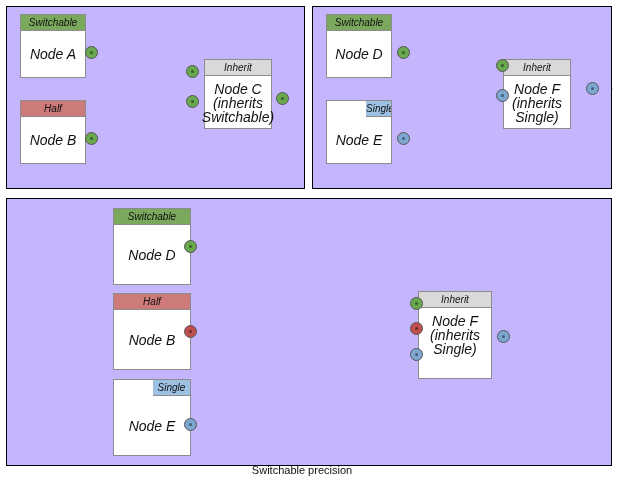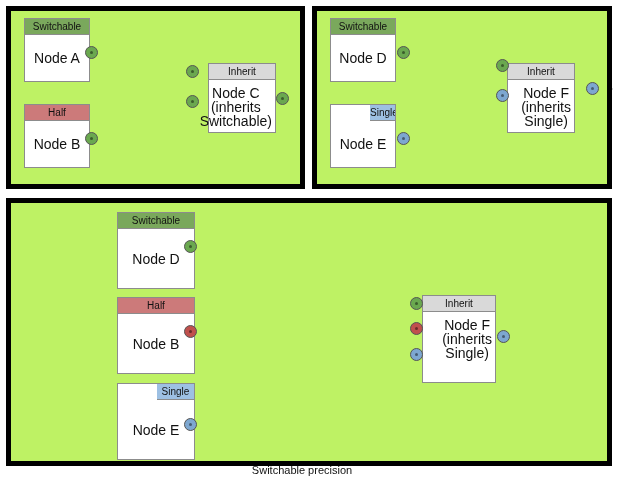--- a/index.html
+++ b/index.html
@@ -9,23 +9,24 @@
   }
   #canvas{
     position:relative;
     width:618px;
     height:488px;
     background:#ffffff;
     overflow:hidden;
   }
   .panel{
     position:absolute;
-    background:#bef264;
-    border:5px solid #000000;
-    box-sizing:border-box;
+    background:#c4b5fd;
+    border:1px solid #000000;
+    box-sizing:border-box;
+    font-style:italic;
   }
   
   .node{
     position:absolute;
     box-sizing:border-box;
     background:#ffffff;
     border:1px solid #8c8c8c;
     display:flex;
     flex-direction:column;
   }
@@ -49,21 +50,21 @@
     display:flex;
     align-items:center;
     justify-content:center;
     text-align:center;
     font-size:14px;
     color:#111111;
     line-height:14px;
     padding:0 3px;
     box-sizing:border-box;
   }
-  .node-body.top-align{align-items:flex-start;padding-top:6px;justify-content:flex-end;}
+  .node-body.top-align{align-items:flex-start;padding-top:6px;}
   
   .port{
     position:absolute;
     width:13px;height:13px;
     border-radius:50%;
     box-sizing:border-box;
     border:1px solid #555555;
   }
   .port:after{
     content:"";

